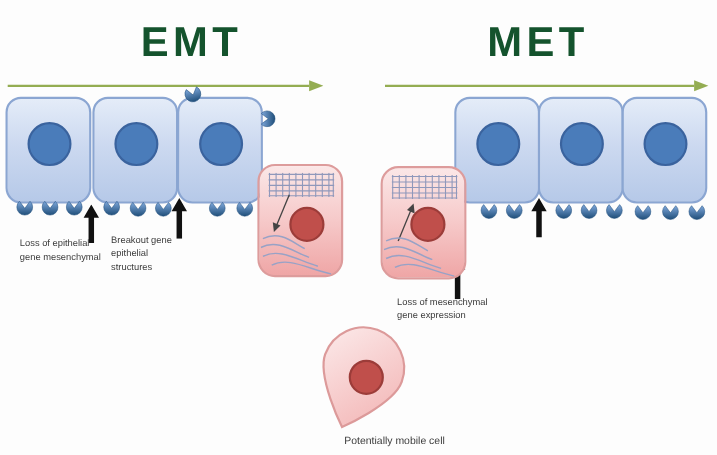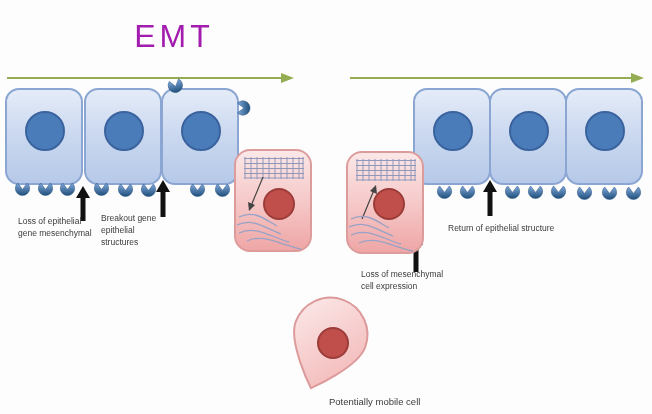--- a/index.html
+++ b/index.html
@@ -2,21 +2,21 @@
 <html><head>
 <meta charset="utf-8">
 <style>
   html,body{margin:0;padding:0;background:#ffffff;}
   .canvas{
     position:relative;width:652px;height:414px;background:#fdfdfd;overflow:hidden;
     font-family:"Liberation Sans",sans-serif;
   }
   .big-title{
     position:absolute;top:18px;transform:translateX(-50%);
-    font-size:32px;letter-spacing:4px;color:#a21caf;font-weight:400;
+    font-size:38px;letter-spacing:4px;color:#14532d;font-weight:700;
   }
   .garrow{position:absolute;}
   
   .ecell{
     position:absolute;width:78px;height:97px;border-radius:14px;
     background:linear-gradient(180deg,#e4ecf8 0%,#ccd9f0 45%,#b6c9e8 100%);
     border:2px solid #8ba6d2;box-sizing:border-box;
   }
   .nucleus{position:absolute;border-radius:50%;}
   .nucleus.blue{width:40px;height:40px;left:18px;top:21px;background:#4a7cba;border:2px solid #3a639e;box-sizing:border-box;}
@@ -50,20 +50,21 @@
         <stop offset="0" stop-color="#fcebeb"></stop>
           <stop offset="1" stop-color="#f2b2b2"></stop>
       </linearGradient>
       <symbol id="pacman-shape" viewBox="0 0 20 20">
         <path d="M10,10.5 L4,2.5 A9,9 0 1 0 16,2.5 Z" fill="url(#pacgrad)" stroke="#24517f" stroke-width="0.6"></path>
       </symbol>
     </defs>
   </svg>
 
   <div class="big-title" style="left:174px;">EMT</div>
+  <div class="big-title" style="left:489px;">MET</div>
 
   <svg class="garrow" style="left:6px;top:71px;" width="288" height="14">
     <line x1="1" y1="7" x2="275" y2="7" stroke="#94ad52" stroke-width="2"></line>
     <polygon points="275,2 288,7 275,12" fill="#94ad52"></polygon>
   </svg>
   <svg class="garrow" style="left:349px;top:71px;" width="296" height="14">
     <line x1="1" y1="7" x2="282" y2="7" stroke="#94ad52" stroke-width="2"></line>
     <polygon points="282,2 295,7 282,12" fill="#94ad52"></polygon>
   </svg>
 
@@ -232,18 +233,17 @@
   <svg class="abs" style="left:281px;top:294px;transform:rotate(20deg);" width="92" height="100">
     <path d="M46,97 C46,97 9,62 9,40 A37,37 0 1 1 83,40 C83,62 46,97 46,97 Z" fill="url(#dropgrad)" stroke="#dc9a9a" stroke-width="2"></path>
   </svg>
   <div class="nucleus red" style="left:317px;top:327px;"></div>
 
   <div class="small-label" style="left:18px;top:215px;">Loss of epithelial
 gene mesenchymal</div>
   <div class="small-label" style="left:101px;top:212px;">Breakout gene
 epithelial
 structures</div>
-  <div class="small-label" style="left:448px;top:222px;">Return of epithelial structure</div>
   <div class="small-label" style="left:361px;top:268px;">Loss of mesenchymal
-cell expression</div>
-  <div class="small-label" style="left:292px;top:396px;font-size:9.5px;padding-left:37px;">Potentially mobile cell</div>
+gene expression</div>
+  <div class="small-label" style="left:276px;top:396px;font-size:9.5px;padding-left:37px;">Potentially mobile cell</div>
 
 </div>
 
 </body></html>

